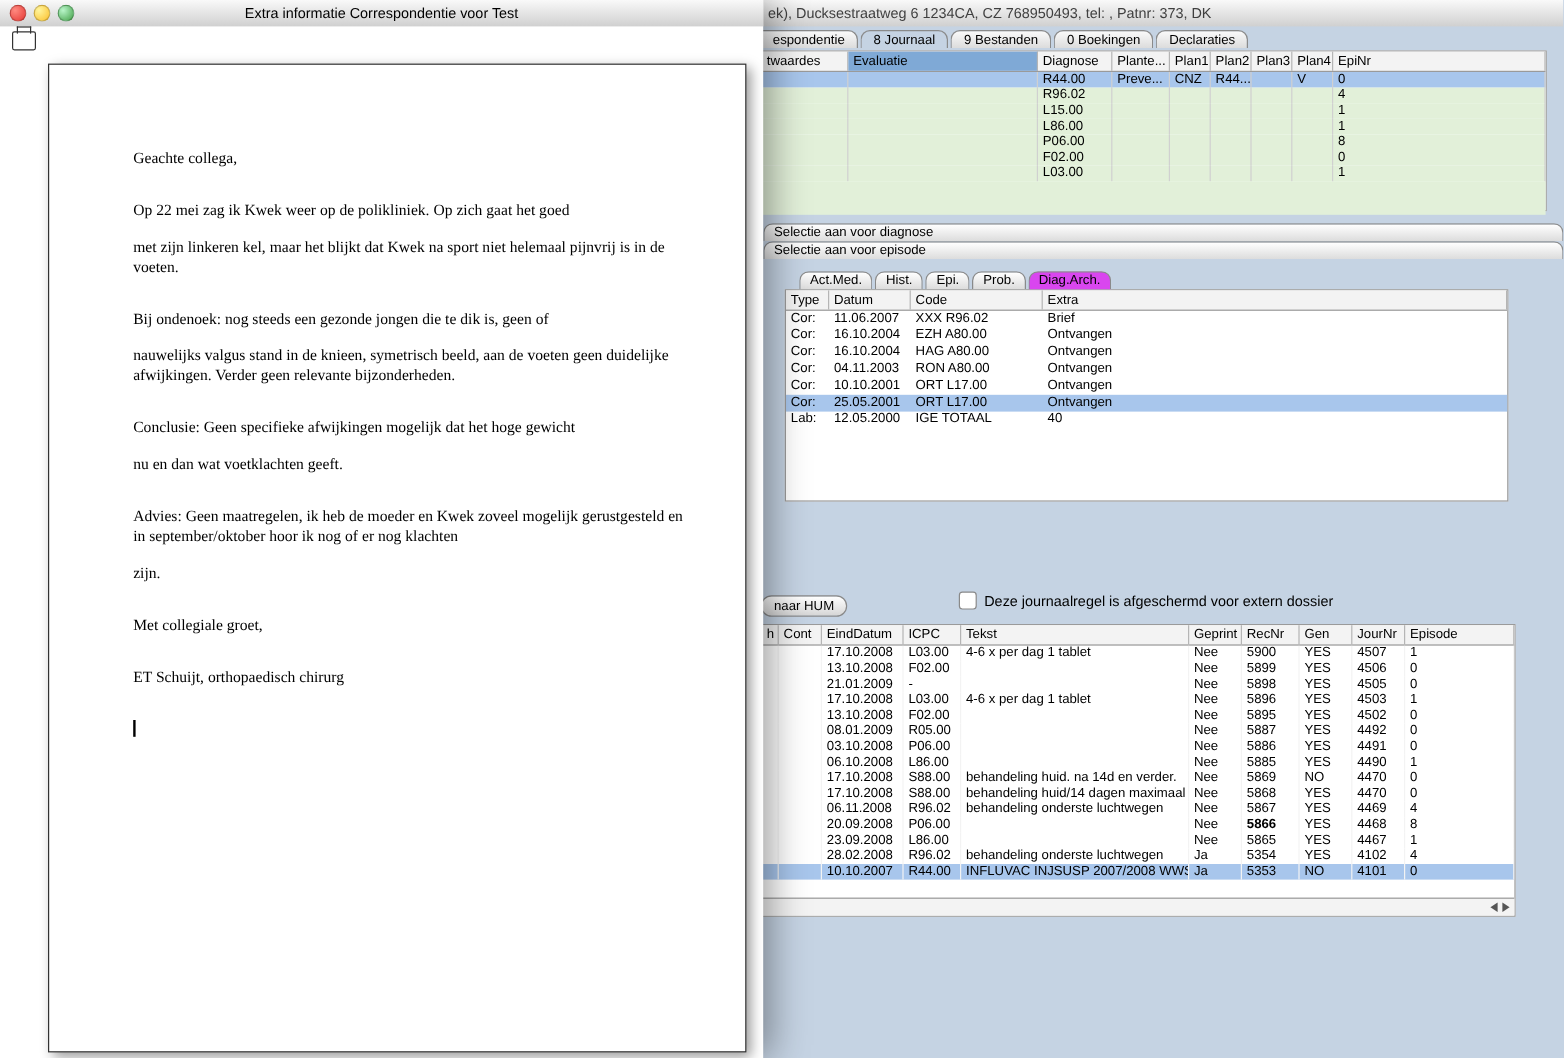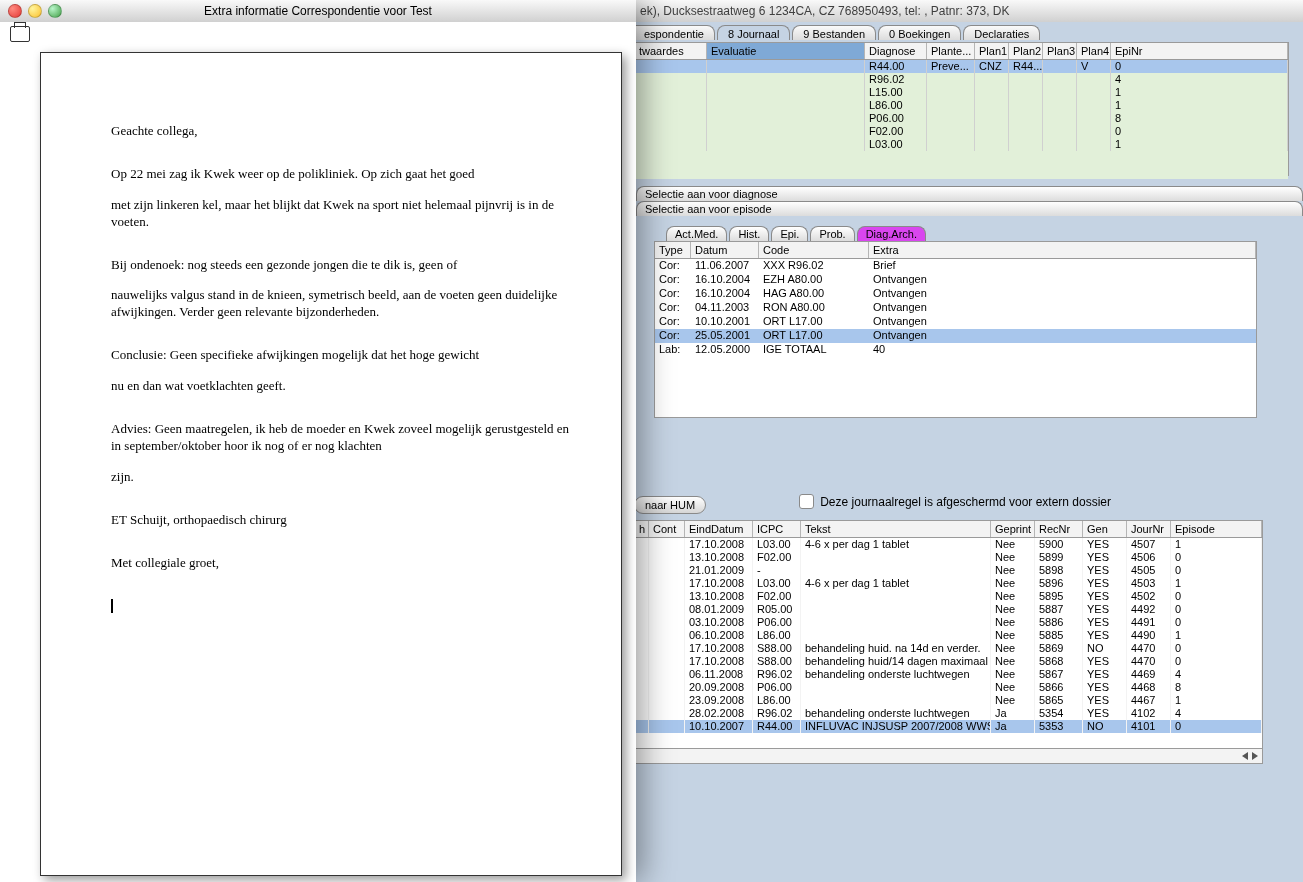--- a/index.html
+++ b/index.html
@@ -407,21 +407,21 @@
             <div class="bgc" style="width: 44px;">4469</div>
             <div class="bgc" style="flex: 1 1 0%;">4</div>
           </div>
           <div class="bgr">
             <div class="bgc" style="width: 14px;"></div>
             <div class="bgc" style="width: 36px;"></div>
             <div class="bgc" style="width: 68px;">20.09.2008</div>
             <div class="bgc" style="width: 48px;">P06.00</div>
             <div class="bgc" style="width: 190px;"></div>
             <div class="bgc" style="width: 44px;">Nee</div>
-            <div class="bgc" style="width: 48px;">5866</div>
+            <div class="bgc" style="width: 48px; font-weight: bold;">5866</div>
             <div class="bgc" style="width: 44px;">YES</div>
             <div class="bgc" style="width: 44px;">4468</div>
             <div class="bgc" style="flex: 1 1 0%;">8</div>
           </div>
           <div class="bgr">
             <div class="bgc" style="width: 14px;"></div>
             <div class="bgc" style="width: 36px;"></div>
             <div class="bgc" style="width: 68px;">23.09.2008</div>
             <div class="bgc" style="width: 48px;">L86.00</div>
             <div class="bgc" style="width: 190px;"></div>
@@ -479,19 +479,19 @@
     <div class="doc-area">
       <p class="sp">Geachte collega,</p>
       <p>Op 22 mei zag ik Kwek weer op de polikliniek. Op zich gaat het goed</p>
       <p class="sp">met zijn linkeren kel, maar het blijkt dat Kwek na sport niet helemaal  pijnvrij is in de voeten.</p>
       <p>Bij ondenoek: nog steeds een gezonde jongen die te dik is, geen of</p>
       <p class="sp">nauwelijks valgus stand in de knieen, symetrisch beeld, aan de voeten  geen duidelijke afwijkingen. Verder geen relevante bijzonderheden.</p>
       <p>Conclusie: Geen specifieke afwijkingen mogelijk dat het hoge gewicht</p>
       <p class="sp">nu en dan wat voetklachten geeft.</p>
       <p>Advies: Geen maatregelen, ik heb de moeder en Kwek zoveel mogelijk  gerustgesteld en in september/oktober hoor ik nog of er nog klachten</p>
       <p class="sp">zijn.</p>
+      <p class="sp">Met collegiale groet,</p>
       <p class="sp">ET Schuijt, orthopaedisch chirurg</p>
-      <p class="sp">Met collegiale groet,</p>
       <span class="cursor"></span>
     </div>
   </div>
 
 </div>
 
 </body></html>

